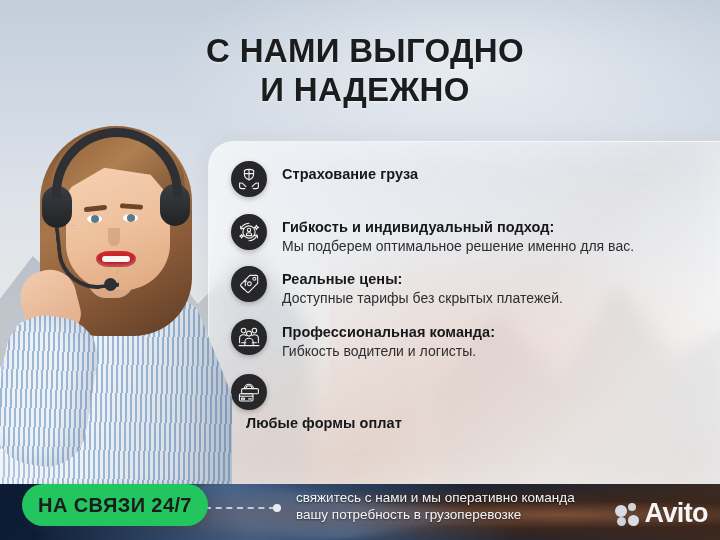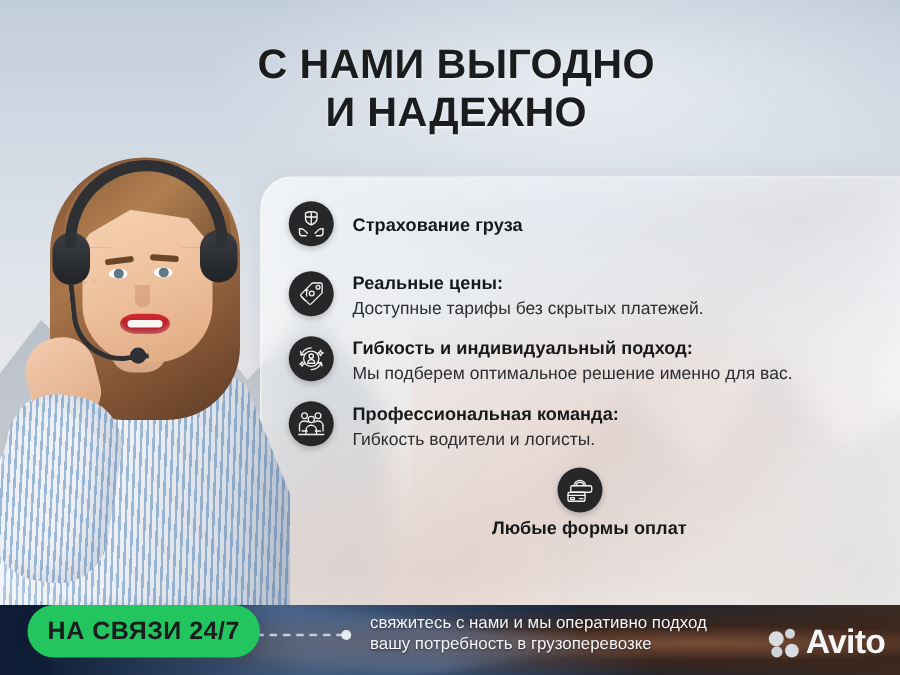--- a/index.html
+++ b/index.html
@@ -62,21 +62,21 @@
     overflow:hidden;
   }
   .card-sheen{
     position:absolute;left:120px;top:90px;width:420px;height:230px;
     background:radial-gradient(ellipse at 35% 50%, rgba(232,205,196,.45) 0%, rgba(232,205,196,0) 68%);
     pointer-events:none;
   }
 
   .feature-list{position:absolute;left:0;top:0;width:100%;padding:14px 0 0 0;box-sizing:border-box;}
   .feature{
-    position:relative;display:flex;align-items:center;
+    position:relative;display:flex;align-items:flex-start;
     padding:0 24px 0 22px;margin-bottom:8px;min-height:36px;
   }
   .feat-icon{
     flex:0 0 auto;width:36px;height:36px;border-radius:50%;
     background:#27272a;display:flex;align-items:center;justify-content:center;
     box-shadow:0 2px 5px rgba(40,40,45,.28);
   }
   .feat-icon svg{display:block;}
   .feat-text{margin-left:15px;padding-top:4px;}
   .feat-title{
@@ -254,53 +254,53 @@
             <path d="M21.4 16.2c-1.6-.5-3 .1-4 1.1l-2.3 2.3"></path>
             <path d="M2.6 16.2v3.2c0 1.3 1 2.2 2.3 2.2h3"></path>
             <path d="M21.4 16.2v3.2c0 1.3-1 2.2-2.3 2.2h-3"></path>
           </svg>
         </div>
         <div class="feat-text">
           <div class="feat-title">Страхование груза</div>
         </div>
       </div>
 
-      <div class="feature f2">
-        <div class="feat-icon">
-          <svg width="24" height="24" viewBox="0 0 24 24" fill="none" stroke="#f2f2f2" stroke-width="1.1" stroke-linecap="round" stroke-linejoin="round">
-            <path d="M13.2 3.4h6.3c.7 0 1.2.5 1.2 1.2v6.2c0 .3-.1.6-.4.9l-8.4 8.4c-.5.5-1.3.5-1.7 0L3.9 14c-.5-.5-.5-1.2 0-1.7l8.4-8.4c.2-.3.5-.5.9-.5z"></path>
-            <circle cx="17.4" cy="6.8" r="1.5"></circle>
-            <path d="M9.4 9.1H7.2M8.3 8.2v5.6"></path>
-            <circle cx="12.4" cy="11.8" r="1.9"></circle>
-            <path d="M7.1 17.4 4.3 14.6"></path>
-          </svg>
-        </div>
-        <div class="feat-text">
-          <div class="feat-title">Реальные цены:</div>
-          <div class="feat-sub">Доступные тарифы без скрытых платежей.</div>
-        </div>
-      </div>
-
       <div class="feature f1">
         <div class="feat-icon">
           <svg width="24" height="24" viewBox="0 0 24 24" fill="none" stroke="#f2f2f2" stroke-width="1.1" stroke-linecap="round" stroke-linejoin="round">
             <circle cx="12" cy="12" r="6.1"></circle>
             <circle cx="12" cy="9.9" r="1.7"></circle>
             <path d="M9.2 15.6c0-1.7 1.3-2.9 2.8-2.9s2.8 1.2 2.8 2.9z"></path>
             <path d="M4 8.8A9 9 0 0 1 12 3.3"></path>
             <path d="M20 15.2A9 9 0 0 1 12 20.7"></path>
             <path d="M3.4 6.2 4 9l2.8-.6"></path>
             <path d="M20.6 17.8 20 15l-2.8.6"></path>
             <path d="M19.4 5.2l.7 1.5 1.5.7-1.5.7-.7 1.5-.7-1.5-1.5-.7 1.5-.7z"></path>
             <path d="M4.6 14.4l.6 1.2 1.2.6-1.2.6-.6 1.2-.6-1.2-1.2-.6 1.2-.6z"></path>
           </svg>
         </div>
         <div class="feat-text">
           <div class="feat-title">Гибкость и индивидуальный подход:</div>
           <div class="feat-sub">Мы подберем оптимальное решение именно для вас.</div>
+        </div>
+      </div>
+
+      <div class="feature f2">
+        <div class="feat-icon">
+          <svg width="24" height="24" viewBox="0 0 24 24" fill="none" stroke="#f2f2f2" stroke-width="1.1" stroke-linecap="round" stroke-linejoin="round">
+            <path d="M13.2 3.4h6.3c.7 0 1.2.5 1.2 1.2v6.2c0 .3-.1.6-.4.9l-8.4 8.4c-.5.5-1.3.5-1.7 0L3.9 14c-.5-.5-.5-1.2 0-1.7l8.4-8.4c.2-.3.5-.5.9-.5z"></path>
+            <circle cx="17.4" cy="6.8" r="1.5"></circle>
+            <path d="M9.4 9.1H7.2M8.3 8.2v5.6"></path>
+            <circle cx="12.4" cy="11.8" r="1.9"></circle>
+            <path d="M7.1 17.4 4.3 14.6"></path>
+          </svg>
+        </div>
+        <div class="feat-text">
+          <div class="feat-title">Реальные цены:</div>
+          <div class="feat-sub">Доступные тарифы без скрытых платежей.</div>
         </div>
       </div>
 
       <div class="feature f3">
         <div class="feat-icon">
           <svg width="24" height="24" viewBox="0 0 24 24" fill="none" stroke="#f2f2f2" stroke-width="1.05" stroke-linecap="round" stroke-linejoin="round">
             <circle cx="6.6" cy="5.6" r="2.3"></circle>
             <circle cx="17.4" cy="5.6" r="2.3"></circle>
             <circle cx="12" cy="8.6" r="2.5"></circle>
             <path d="M2.6 13.4c0-2.2 1.8-3.6 4-3.6 1 0 1.9.3 2.6.8"></path>
@@ -368,21 +368,21 @@
   <div class="bottom">
     <div class="bottom-streak"></div>
     <div class="bottom-streak2"></div>
   </div>
 
   <div class="connector">
     <div class="dline"></div>
     <div class="ddot"></div>
   </div>
 
-  <div class="bottom-text">свяжитесь с нами и мы оперативно подход
+  <div class="bottom-text">свяжитесь с нами и мы оперативно команда
 вашу потребность в грузоперевозке</div>
 
   <div class="avito">
     <div class="avito-dots">
       <i class="d1"></i>
         <i class="d2"></i>
         <i class="d3"></i>
         <i class="d4"></i>
     </div>
     <div class="avito-word">Avito</div>

